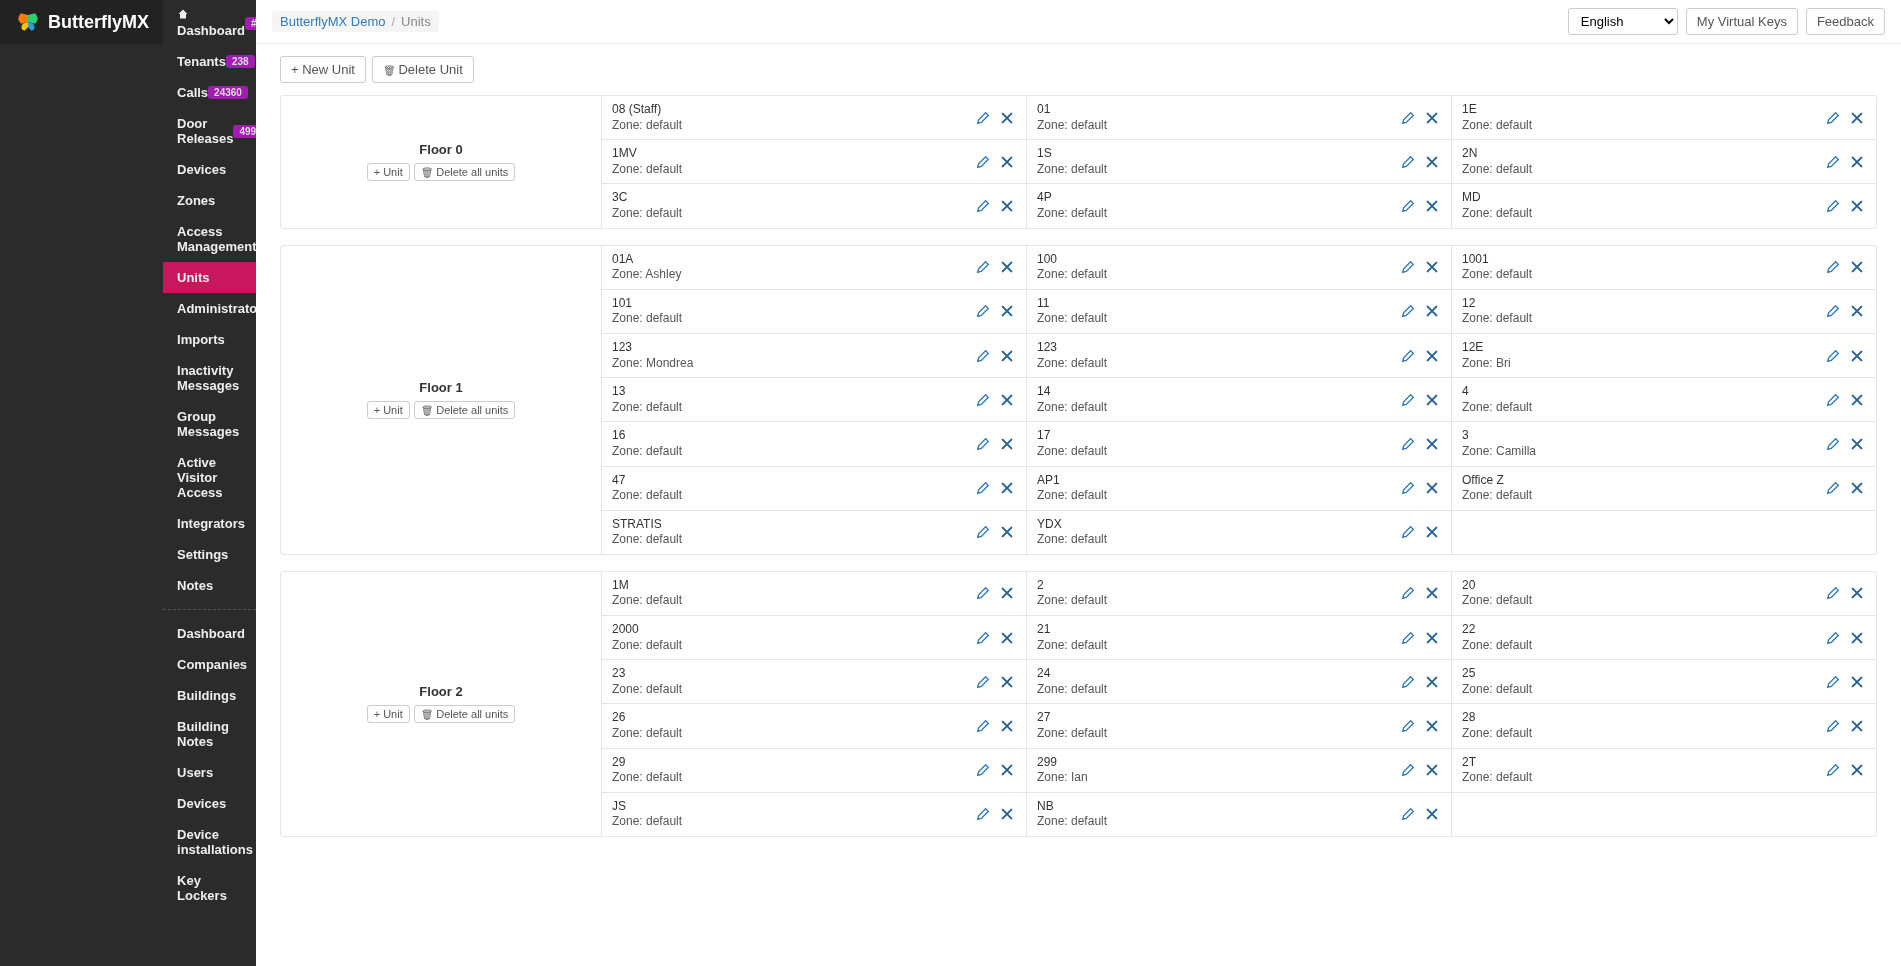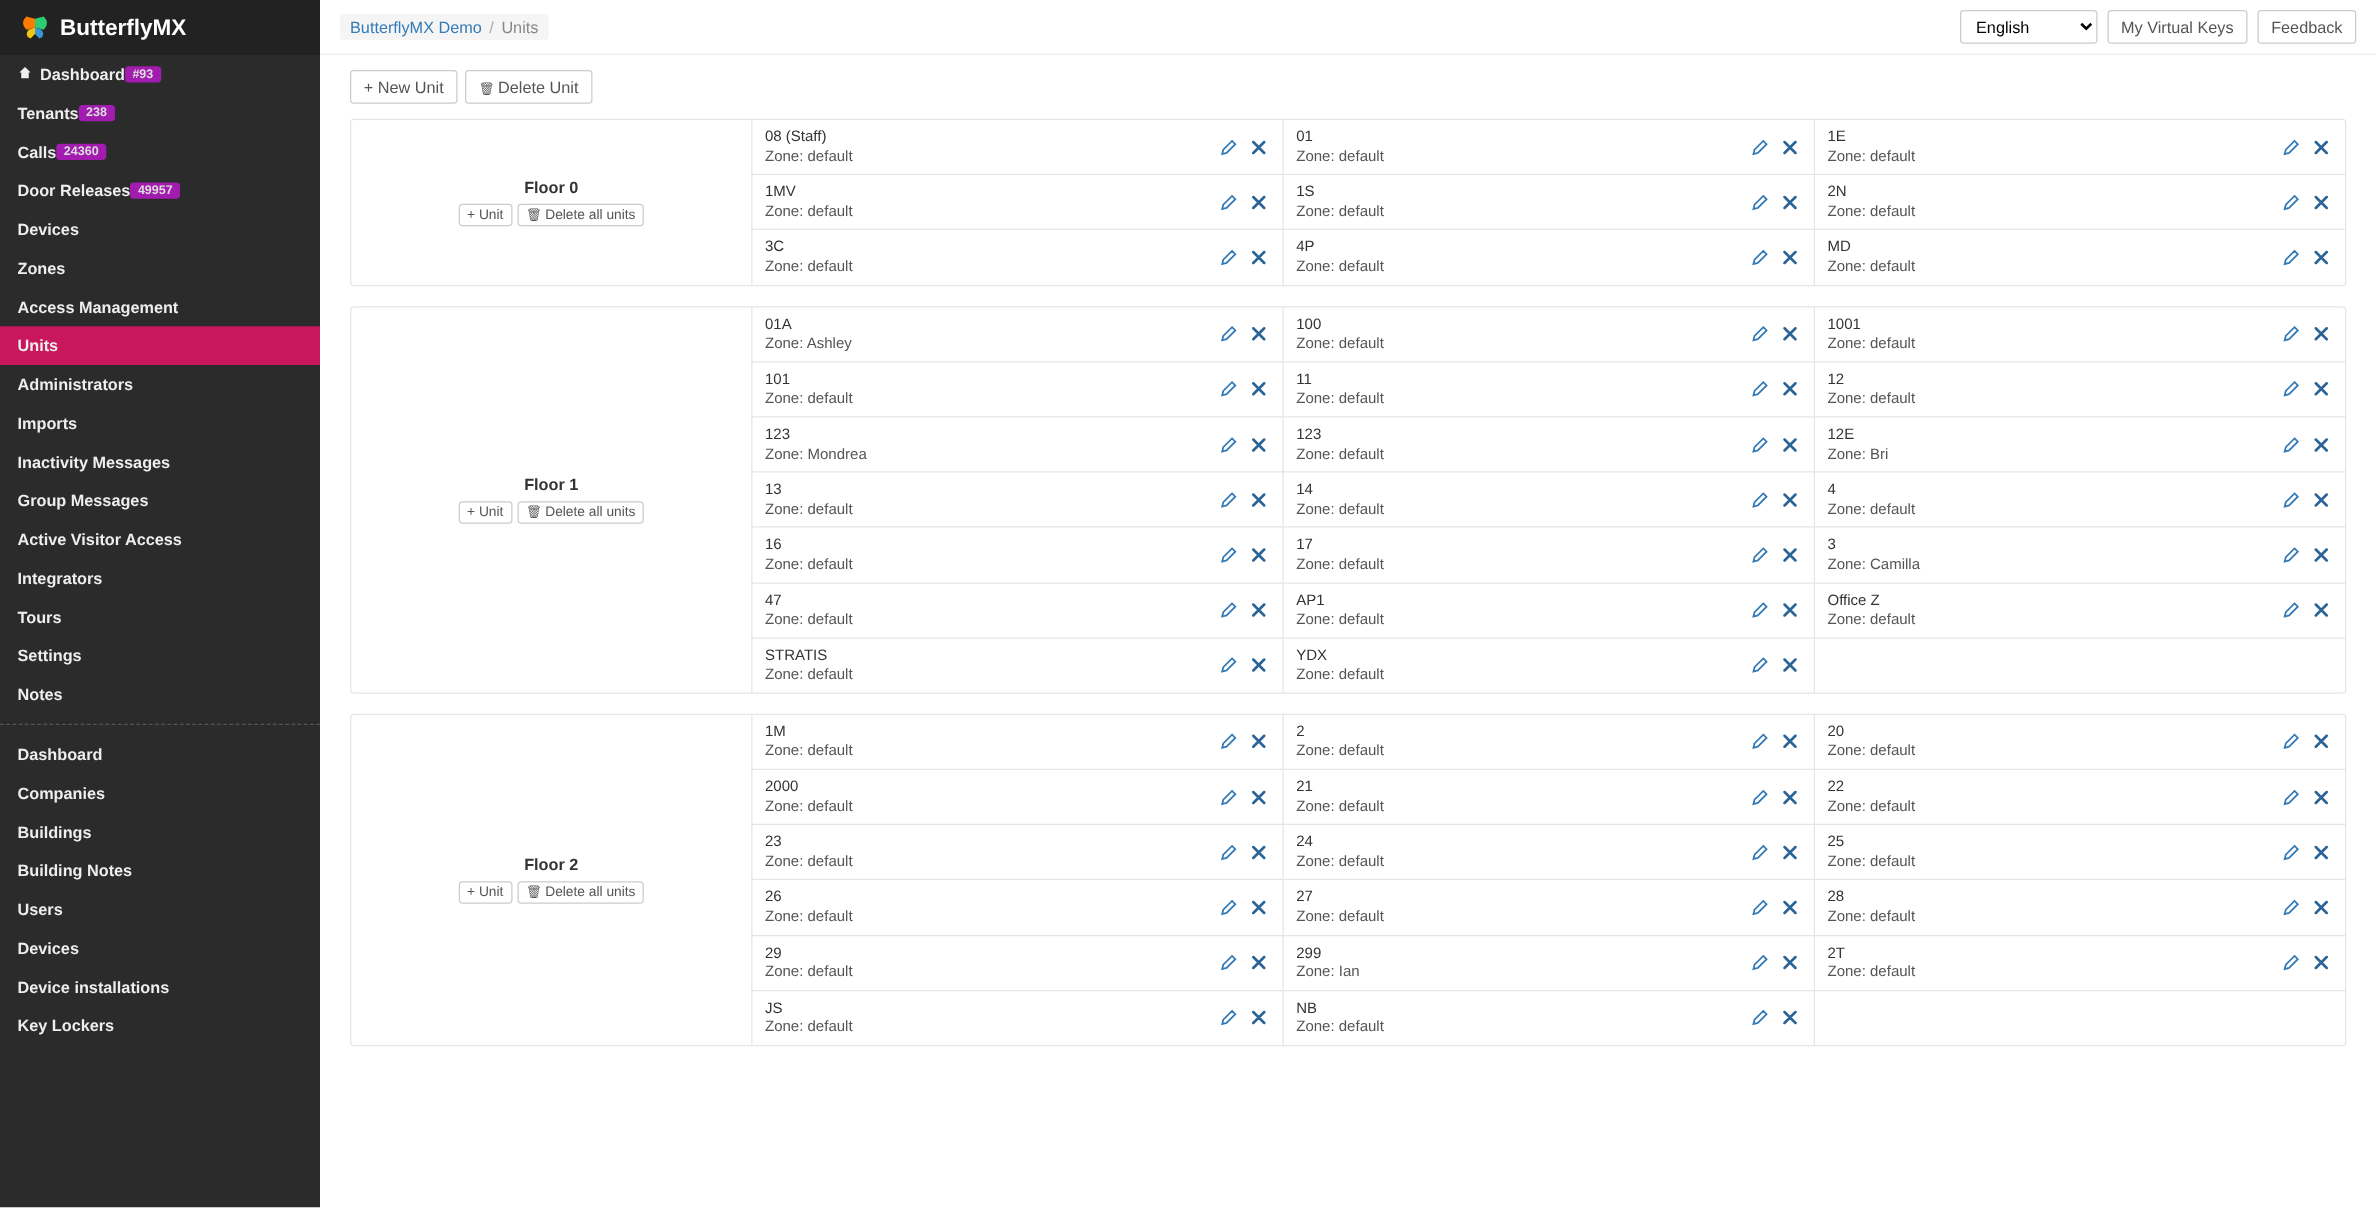--- a/index.html
+++ b/index.html
@@ -1,18 +1,18 @@
 <!DOCTYPE html>
 <html><head>
 <meta charset="utf-8">
 <style>
 * { box-sizing: border-box; margin: 0; padding: 0; }
 body { font-family: -apple-system, "Helvetica Neue", Arial, sans-serif; font-size: 13px; color: #333; background: #fff; }
 .app { display: flex; min-height: 100vh; }
-.sidebar { width: 256px; background: #2b2b2b; color: #fff; display: flex; flex-direction: column; }
+.sidebar { width: 256px; background: #2b2b2b; color: #fff; display: flex; flex-direction: row; }
 .logo-area { height: 44px; display: flex; align-items: center; padding: 0 14px; background: #222; }
 .logo-mark { width: 28px; height: 22px; display: inline-flex; margin-right: 6px; }
 .logo-text { font-size: 18px; font-weight: 600; color: #fff; }
 .nav { overflow-y: auto; flex: 1; }
 .nav-item { display: flex; align-items: center; justify-content: flex-start; padding: 8px 14px; font-size: 13px; font-weight: 600; cursor: pointer; color: #eee; }
 .nav-item.active { background: #c8175d; }
 .nav-badge { background: #a21caf; color: #ddd; font-size: 10px; padding: 1px 6px; border-radius: 3px; font-weight: 600; }
 .nav-divider { border-top: 1px dashed #555; margin: 8px 0; }
 .nav-icon { width: 12px; height: 12px; margin-right: 6px; display: inline-block; }
 
@@ -106,23 +106,20 @@
         <div class="nav-item">
           <span><span>Group Messages</span></span>
         </div>
         <div class="nav-item">
           <span><span>Active Visitor Access</span></span>
         </div>
         <div class="nav-item">
           <span><span>Integrators</span></span>
         </div>
         <div class="nav-item">
-          <span><span>Tours</span></span>
-        </div>
-        <div class="nav-item">
           <span><span>Settings</span></span>
         </div>
         <div class="nav-item">
           <span><span>Notes</span></span>
         </div>
         <div class="nav-divider"></div>
         <div class="nav-item">
           <span>Dashboard</span>
         </div>
         <div class="nav-item">

